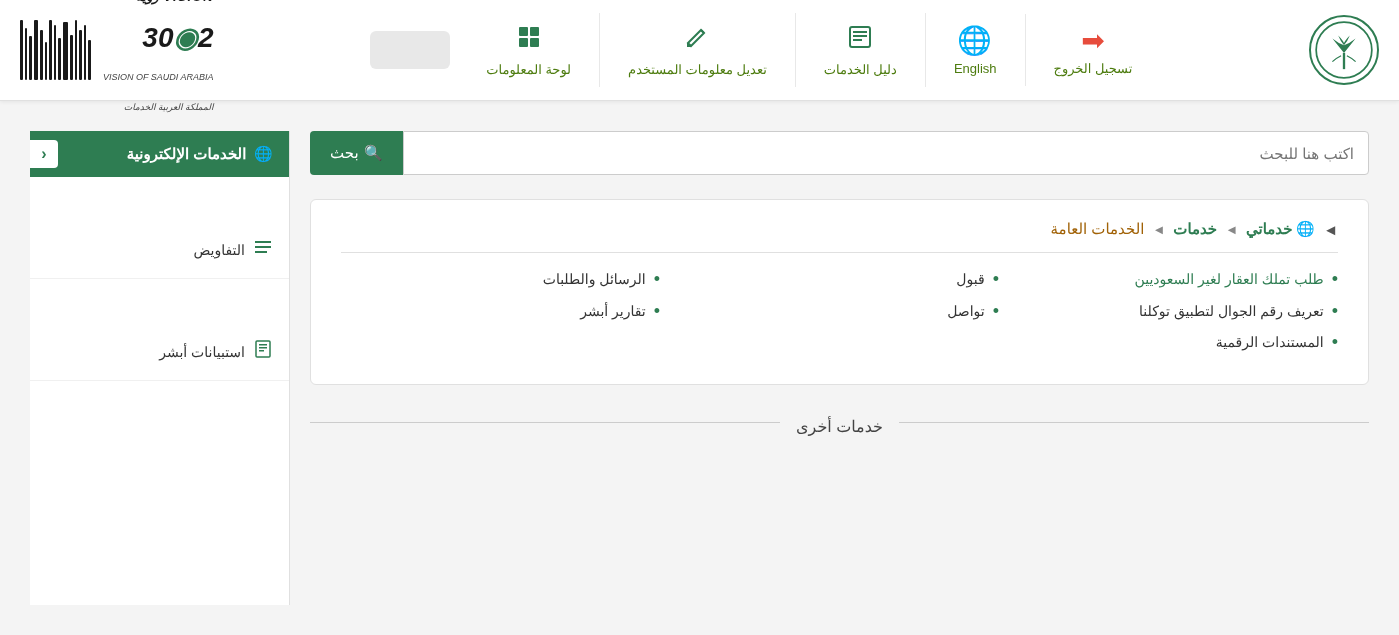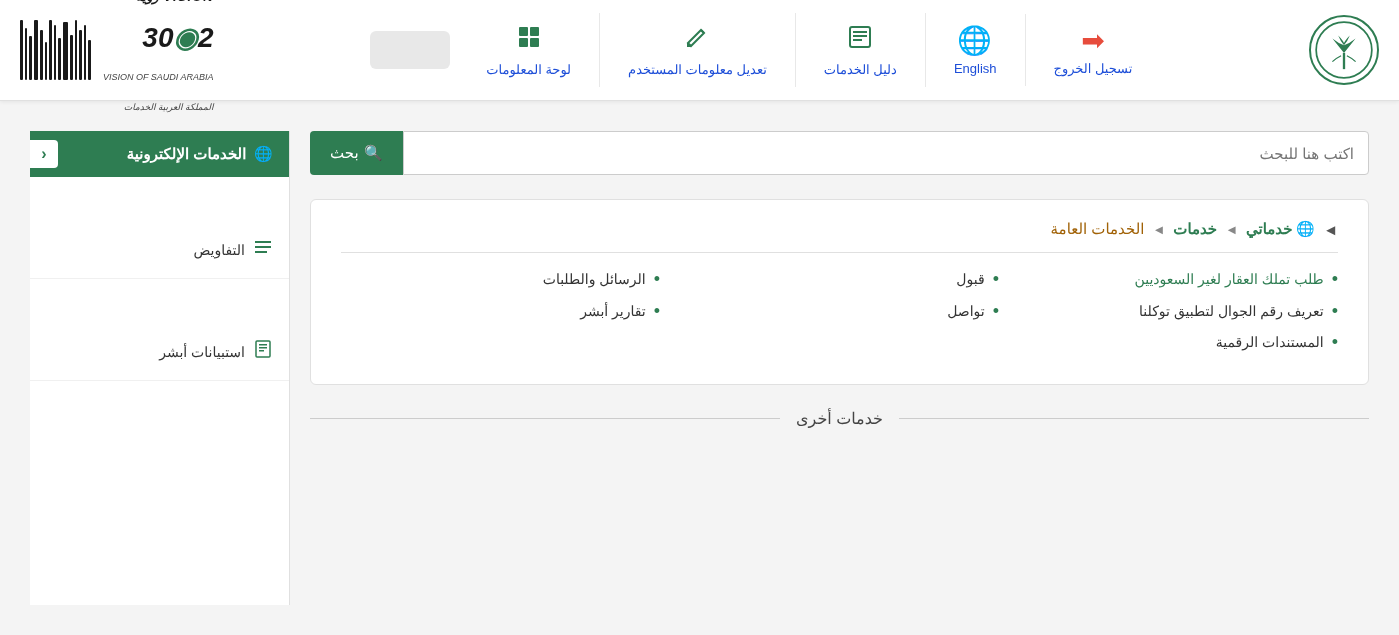--- a/index.html
+++ b/index.html
@@ -59,21 +59,21 @@
     }
     .nav-item:first-child { border-right: none; }
     .nav-item .nav-icon {
       font-size: 28px;
       color: #2e7d52;
       margin-bottom: 4px;
     }
     .nav-item .nav-icon.red { color: #e74c3c; }
     .nav-item .nav-label {
       font-size: 13px;
-      color: #1d4ed8;
+      color: #4d7c0f;
       white-space: nowrap;
     }
     .nav-item-gray {
       background: #e8e8e8;
       border-radius: 6px;
       min-width: 80px;
       height: 38px;
       margin: 0 8px;
     }
     .header-right {
@@ -248,20 +248,21 @@
     }
     .other-services-line {
       flex: 1;
       height: 1px;
       background: #ccc;
     }
     .other-services-label {
       font-size: 16px;
       color: #444;
       white-space: nowrap;
+      margin-top: 8px;
     }
 
     
     .sidebar {
       width: 260px;
       background: #fff;
       border-right: 1px solid #e0e0e0;
       padding: 0;
       flex-shrink: 0;
     }

